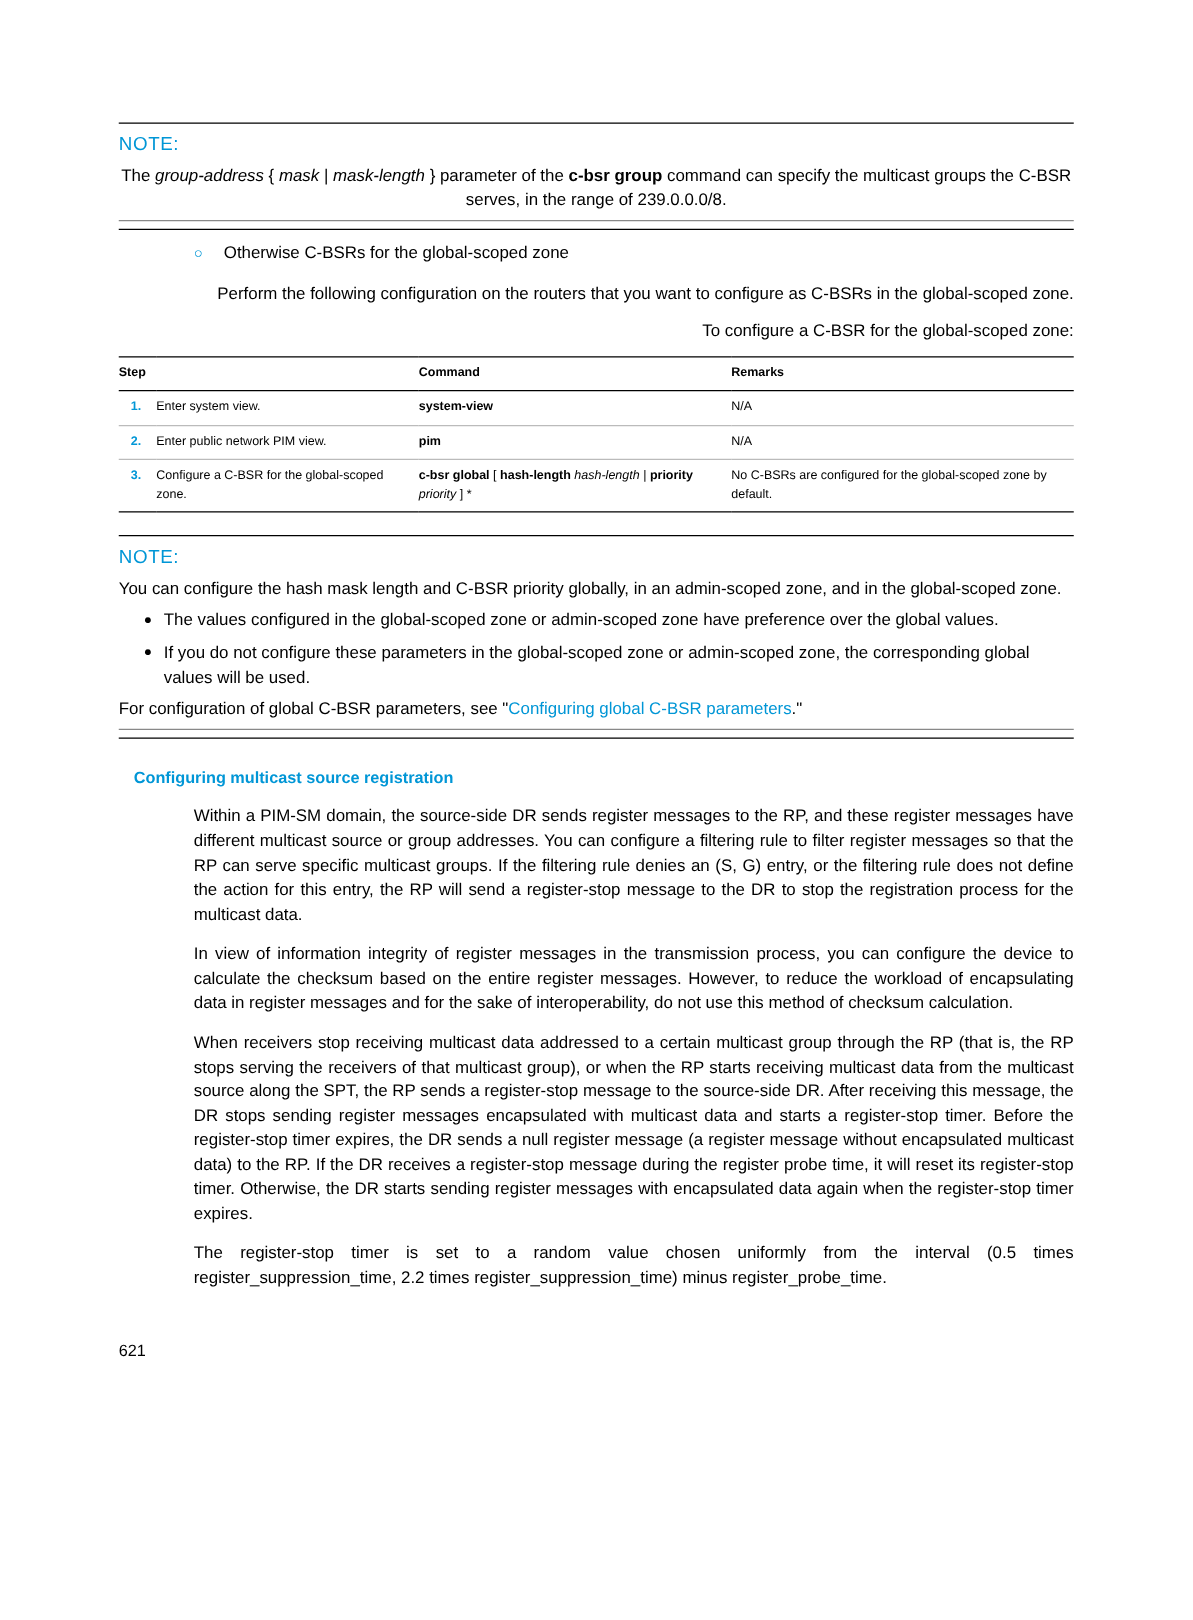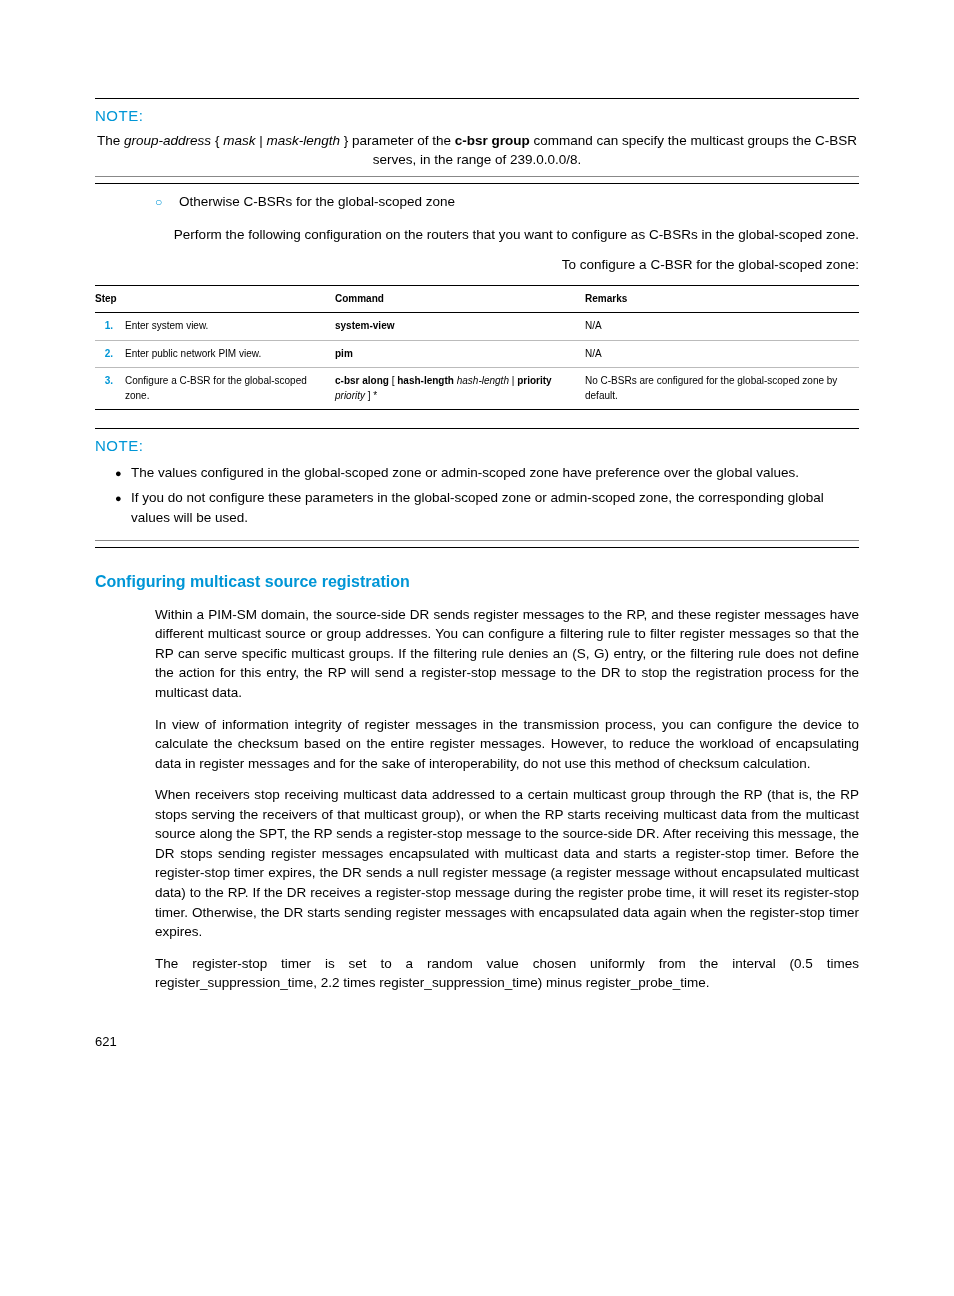--- a/index.html
+++ b/index.html
@@ -94,23 +94,23 @@
     .note-list .bullet .dot {
       width: 16px;
       flex-shrink: 0;
       font-size: 11px;
       padding-top: 3px;
     }
     .note-list .bullet .btxt { flex: 1; }
     .link { color: #0096d6; }
     .section-head {
       color: #0096d6;
-      font-size: 16px;
+      font-size: 13px;
       font-weight: bold;
-      margin: 22px 0 10px 0;
+      margin: 22px 0 10px 12px;
     }
     .para {
       margin: 12px 0 12px 0;
       text-align: justify;
     }
     .indent-para {
       padding-left: 60px;
       text-align: justify;
       margin-bottom: 10px;
     }
@@ -156,39 +156,43 @@
     </tr>
     <tr>
       <td class="num">2.</td>
       <td class="step-col">Enter public network PIM view.</td>
       <td class="cmd-col"><span class="bold">pim</span></td>
       <td>N/A</td>
     </tr>
     <tr>
       <td class="num">3.</td>
       <td class="step-col">Configure a C-BSR for the global-scoped zone.</td>
-      <td class="cmd-col"><span class="bold">c-bsr along</span><span> [ </span><span class="bold">hash-length</span><span class="italic"> hash-length</span><span> | </span><span class="bold">priority</span><span class="italic"> priority</span><span> ] *</span></td>
+      <td class="cmd-col"><span class="bold">c-bsr global</span><span> [ </span><span class="bold">hash-length</span><span class="italic"> hash-length</span><span> | </span><span class="bold">priority</span><span class="italic"> priority</span><span> ] *</span></td>
       <td>No C-BSRs are configured for the global-scoped zone by default.</td>
     </tr>
   </tbody>
 </table>
 
 <div class="note-box">
   <div class="note-title">NOTE:</div>
   <div class="note-body" style="border-bottom:1px solid #888;padding-bottom:6px;">
+    <div>You can configure the hash mask length and C-BSR priority globally, in an admin-scoped zone, and in the global-scoped zone.</div>
     <div class="note-list">
       <div class="bullet">
         <span class="dot">●</span>
         <span class="btxt">The values configured in the global-scoped zone or admin-scoped zone have preference over the global values.</span>
       </div>
       <div class="bullet">
         <span class="dot">●</span>
         <span class="btxt">If you do not configure these parameters in the global-scoped zone or admin-scoped zone, the corresponding global values will be used.</span>
       </div>
     </div>
+    <div>
+      <span>For configuration of global C-BSR parameters, see "</span><span class="link">Configuring global C-BSR parameters</span><span>."</span>
+    </div>
   </div>
 </div>
 
 <div class="section-head">Configuring multicast source registration</div>
 <div class="para indent-para">Within a PIM-SM domain, the source-side DR sends register messages to the RP, and these register messages have different multicast source or group addresses. You can configure a filtering rule to filter register messages so that the RP can serve specific multicast groups. If the filtering rule denies an (S, G) entry, or the filtering rule does not define the action for this entry, the RP will send a register-stop message to the DR to stop the registration process for the multicast data.</div>
 <div class="para indent-para">In view of information integrity of register messages in the transmission process, you can configure the device to calculate the checksum based on the entire register messages. However, to reduce the workload of encapsulating data in register messages and for the sake of interoperability, do not use this method of checksum calculation.</div>
 <div class="para indent-para">When receivers stop receiving multicast data addressed to a certain multicast group through the RP (that is, the RP stops serving the receivers of that multicast group), or when the RP starts receiving multicast data from the multicast source along the SPT, the RP sends a register-stop message to the source-side DR. After receiving this message, the DR stops sending register messages encapsulated with multicast data and starts a register-stop timer. Before the register-stop timer expires, the DR sends a null register message (a register message without encapsulated multicast data) to the RP. If the DR receives a register-stop message during the register probe time, it will reset its register-stop timer. Otherwise, the DR starts sending register messages with encapsulated data again when the register-stop timer expires.</div>
 <div class="para indent-para">The register-stop timer is set to a random value chosen uniformly from the interval (0.5 times register_suppression_time, 2.2 times register_suppression_time) minus register_probe_time.</div>
 
 <div class="pagenum">621</div>

